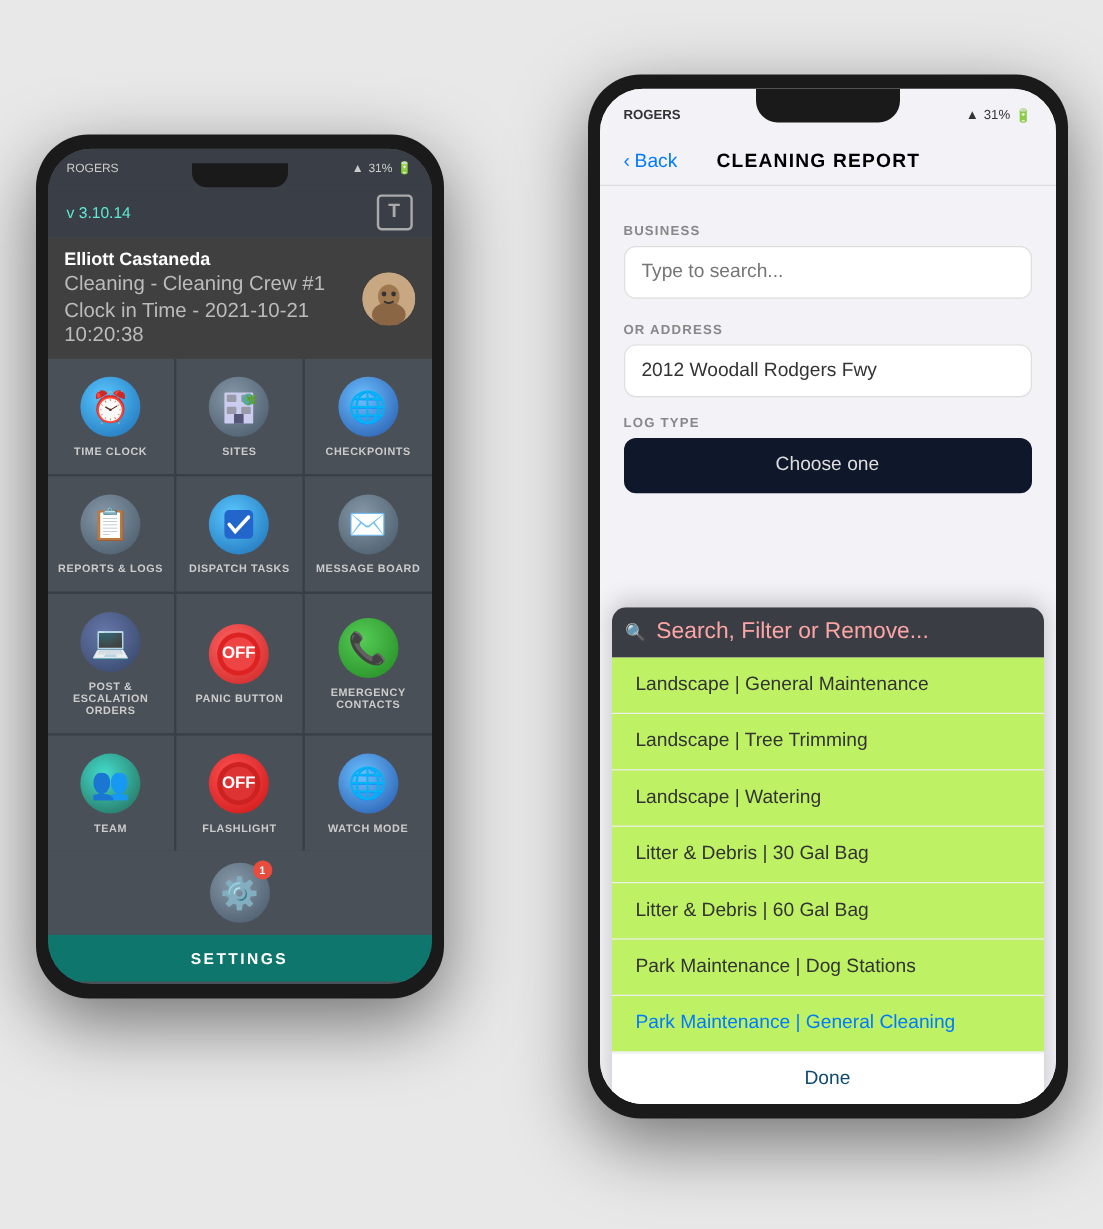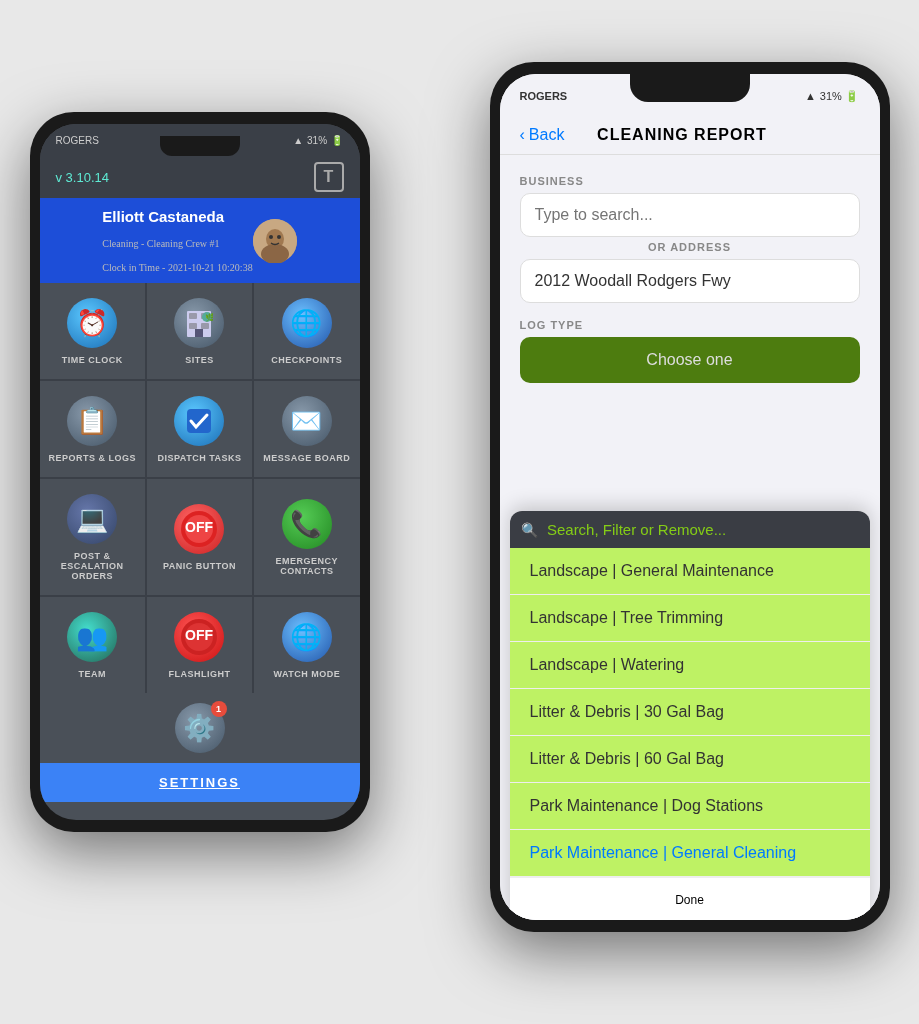--- a/index.html
+++ b/index.html
@@ -92,29 +92,29 @@
       padding: 10px 16px;
       text-align: center;
       color: white;
       font-size: 14px;
       font-weight: 700;
       letter-spacing: 1px;
     }
 
     
     .user-info {
-      background: #1d4ed8;
+      background: #404040;
       padding: 10px 14px;
       display: flex;
       align-items: center;
-      justify-content: center;
+      justify-content: flex-end;
     }
     .user-details { color: white; }
     .user-name { font-size: 15px; font-weight: 600; }
-    .user-sub { font-size: 10px; color: #bbb; margin-top: 13px; font-family: Liberation Serif, serif; }
+    .user-sub { font-size: 17px; color: #bbb; margin-top: 2px; }
     .avatar-img {
       width: 44px; height: 44px;
       border-radius: 22px;
       background: linear-gradient(135deg, #c8a882 0%, #a0836a 100%);
       display: flex; align-items: center; justify-content: center;
       font-size: 22px;
     }
 
     
     .menu-grid {
@@ -142,29 +142,28 @@
     .menu-label {
       color: #ccc;
       font-size: 9px;
       font-weight: 600;
       letter-spacing: 0.5px;
       text-align: center;
     }
 
     
     .settings-bar {
-      background: #3b82f6;
+      background: #0f766e;
       padding: 12px;
       text-align: center;
       color: white;
       font-size: 13px;
       font-weight: 700;
       letter-spacing: 2px;
       position: relative;
-      text-decoration: underline;
     }
 
     
     .phone-right {
       width: 400px;
       height: 870px;
       top: 30px;
       right: 0;
       z-index: 2;
     }
@@ -237,21 +236,21 @@
     }
 
     .field-label {
       font-size: 11px;
       font-weight: 700;
       color: #888;
       letter-spacing: 1px;
       margin-bottom: 6px;
       margin-top: 14px;
     }
-    .field-label:first-child { margin-top: 4px; }
+    .field-label:first-child { margin-top: 16px; }
 
     .text-input {
       width: 100%;
       background: white;
       border: 1px solid #ddd;
       border-radius: 10px;
       padding: 12px 14px;
       font-size: 16px;
       color: #aaa;
       outline: none;
@@ -263,21 +262,21 @@
       border: 1px solid #ddd;
       border-radius: 10px;
       padding: 12px 14px;
       font-size: 16px;
       color: #333;
       outline: none;
     }
 
     .select-btn {
       width: 100%;
-      background: #4d7c0f;
+      background: #0f172a;
       border: none;
       border-radius: 10px;
       padding: 14px;
       font-size: 16px;
       color: #ddd;
       cursor: pointer;
       text-align: center;
     }
 
     
@@ -292,21 +291,21 @@
     }
 
     .dropdown-search {
       background: #3a3d44;
       padding: 10px 12px;
       display: flex;
       align-items: center;
       gap: 8px;
     }
     .search-icon-dd { color: #aaa; font-size: 14px; }
-    .search-placeholder { color: #84cc16; font-size: 15px; }
+    .search-placeholder { color: #fca5a5; font-size: 19px; }
 
     .dropdown-list {
       background: #bef264;
       max-height: 340px;
       overflow-y: auto;
     }
     .dropdown-item {
       padding: 14px 20px;
       font-size: 16px;
       color: #333;
@@ -315,22 +314,22 @@
     }
     .dropdown-item.selected { color: #007aff; }
 
     .dropdown-footer {
       background: white;
       padding: 12px;
       text-align: center;
       border-top: 1px solid #eee;
     }
     .done-btn {
-      color: #000000;
-      font-size: 12px;
+      color: #0c4a6e;
+      font-size: 16px;
       font-weight: 500;
       background: none;
       border: none;
       cursor: pointer;
     }
 
     
     .circle-icon {
       width: 50px; height: 50px;
       border-radius: 25px;
@@ -563,21 +562,21 @@
         </div>
         <div class="nav-title">CLEANING REPORT</div>
         <div style="width:60px;"></div>
       </div>
 
       <div class="form-content">
 
         <div class="field-label">BUSINESS</div>
         <input class="text-input" type="text" readonly="" placeholder="Type to search..." style="">
 
-        <div class="field-label" style="margin-top:4px;text-align:center;">OR ADDRESS</div>
+        <div class="field-label" style="margin-top:20px;">OR ADDRESS</div>
         <input class="address-input" type="text" value="2012 Woodall Rodgers Fwy" style="">
 
         <div class="field-label" style="margin-top:16px;">LOG TYPE</div>
         <button class="select-btn">
           <span>Choose one</span>
         </button>
 
       </div>
 
       <div class="dropdown-overlay">

